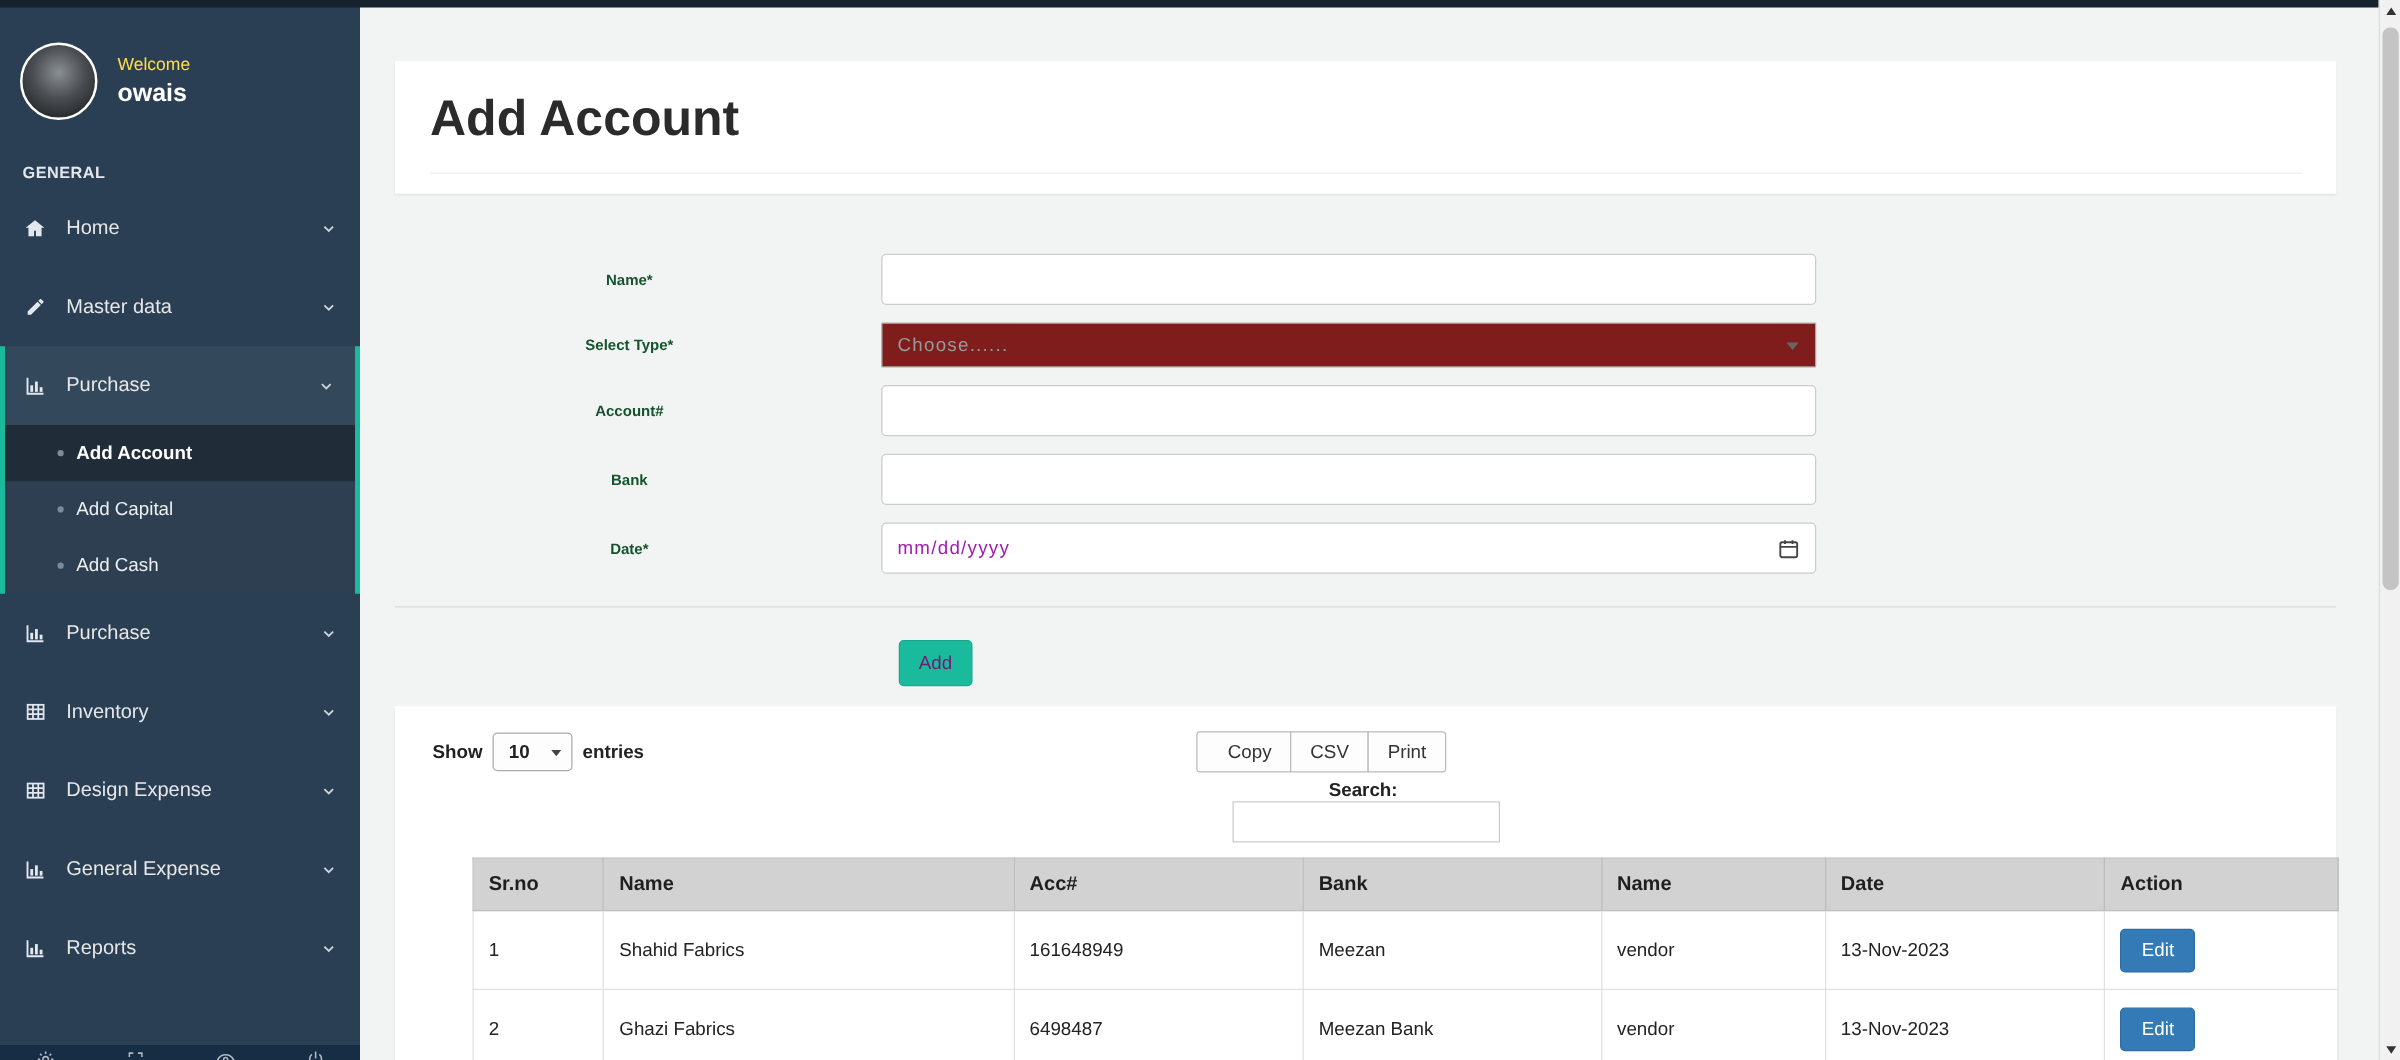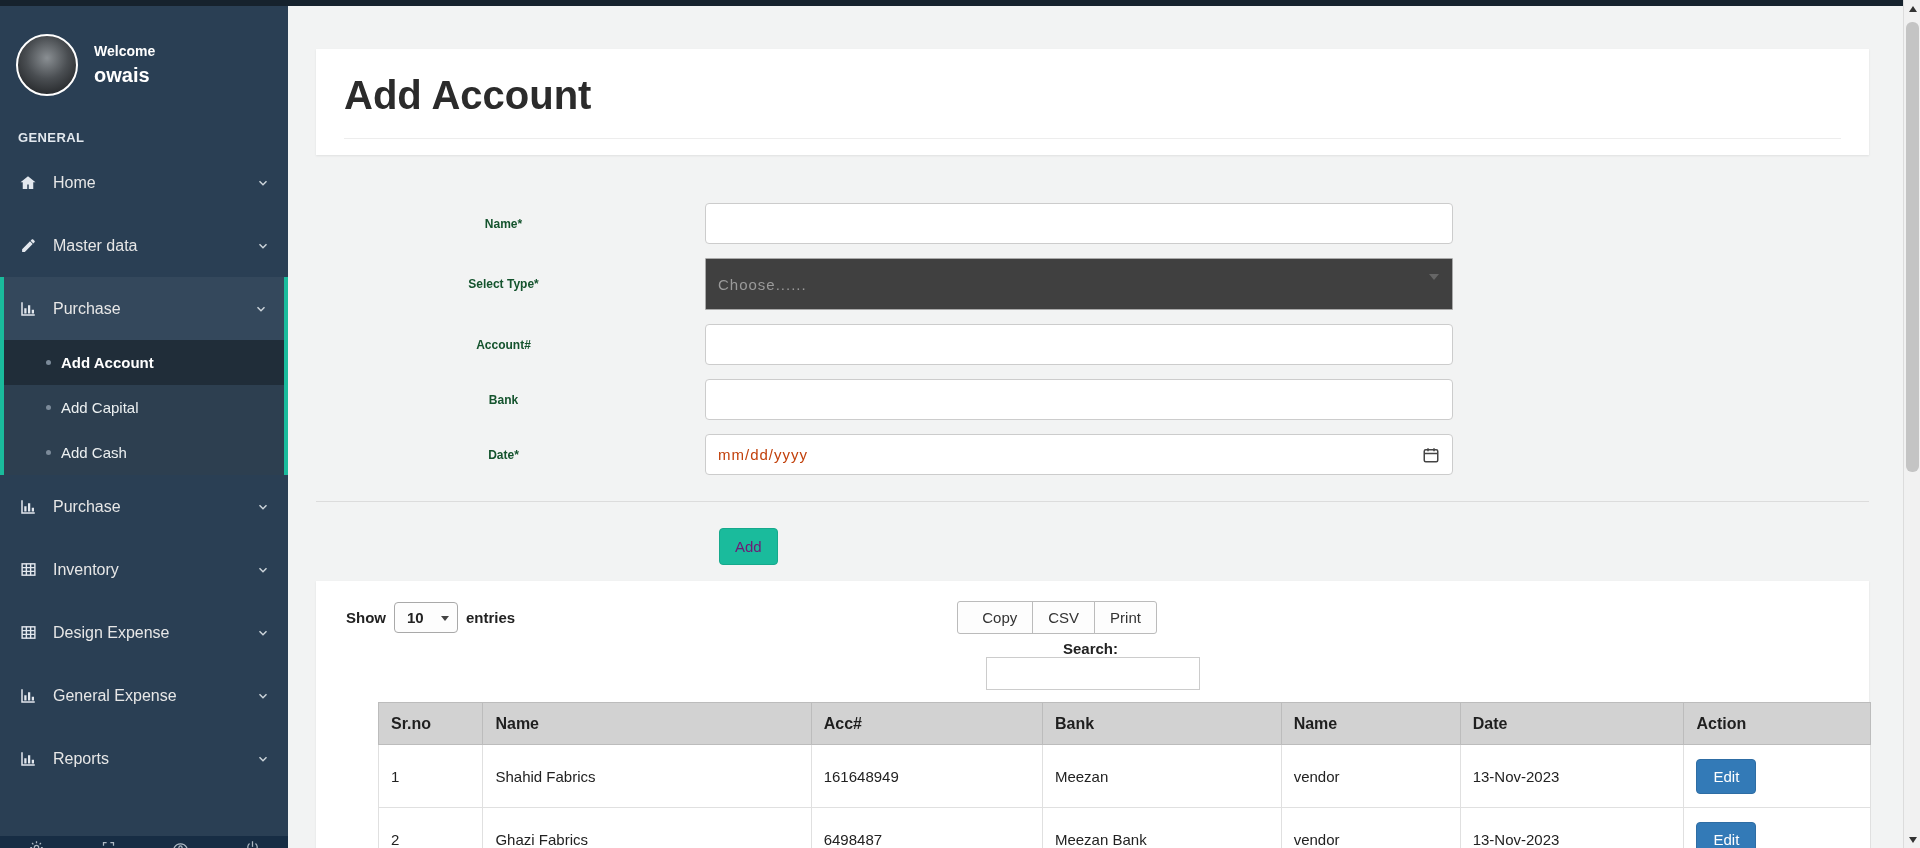--- a/index.html
+++ b/index.html
@@ -21,21 +21,21 @@
   .sidebar {
     position: absolute; left: 0; top: 0; width: 288px; height: 848px;
     background: #2a3f54; z-index: 10;
   }
   .profile { display: flex; align-items: center; gap: 16px; padding: 34px 16px 8px 16px; }
   .avatar {
     width: 62px; height: 62px; border-radius: 50%; flex: 0 0 62px;
     border: 2px solid #ffffff;
     background: radial-gradient(circle at 50% 38%, #8a8f93 0%, #4a4e52 45%, #141618 100%);
   }
-  .welcome-label { color: #ffffff; font-size: 14px; margin-bottom: 5px; font-weight: bold; }
+  .welcome-label { color: #fde047; font-size: 14px; margin-bottom: 5px; }
   .username { color: #ffffff; font-size: 20px; font-weight: 700; }
   .section-label {
     color: #e2e8ee; font-size: 13px; font-weight: 700; letter-spacing: .4px;
     padding: 26px 18px 6px 18px;
   }
   .menu { list-style: none; }
   .menu-item {
     height: 63px; display: flex; align-items: center; gap: 15px;
     padding: 0 18px; color: #e7e7e7; font-size: 16px; cursor: pointer;
   }
@@ -77,36 +77,36 @@
   .form-label {
     width: 389px; text-align: center; padding-right: 14px;
     font-weight: 700; font-size: 12px; color: #14532d;
   }
   .text-input {
     width: 748px; height: 41px; border: 1px solid #cccccc; border-radius: 4px;
     background: #ffffff; padding: 0 12px; font-size: 15px; font-family: inherit; color: #333;
     outline: none;
   }
   .select-box {
-    position: relative; width: 748px; height: 52px; border: 1px solid #a9a9a9;
-    border-radius: 1px; background: #404040; display: flex; align-items: center;
+    position: relative; width: 748px; height: 36px; border: 1px solid #a9a9a9;
+    border-radius: 1px; background: #7f1d1d; display: flex; align-items: center;
     padding: 0 30px 0 12px; cursor: pointer;
   }
   .select-placeholder { color: #9a9a9a; font-size: 15px; letter-spacing: 1px; }
   .select-caret {
     position: absolute; right: 13px; top: 15px; width: 0; height: 0;
     border-left: 5px solid transparent; border-right: 5px solid transparent;
     border-top: 6px solid #666;
   }
   .date-box {
     width: 748px; height: 41px; border: 1px solid #cccccc; border-radius: 4px;
     background: #ffffff; display: flex; align-items: center; justify-content: space-between;
     padding: 0 12px; cursor: text;
   }
-  .date-placeholder { color: #c2410c; font-size: 15px; letter-spacing: 1px; }
+  .date-placeholder { color: #a21caf; font-size: 15px; letter-spacing: 1px; }
   .divider { border-bottom: 1px solid #dcdcdc; margin-top: 26px; }
   .add-btn {
     margin: 26px 0 0 403px; display: inline-block;
     background: #1abb9c; color: #701a75; border: 1px solid #16a98c; border-radius: 4px;
     padding: 9px 15px; font-size: 15px; font-family: inherit; cursor: pointer;
   }
 
   
   .table-card {
     margin-top: 16px; background: #ffffff; padding: 20px 30px 30px 30px;

